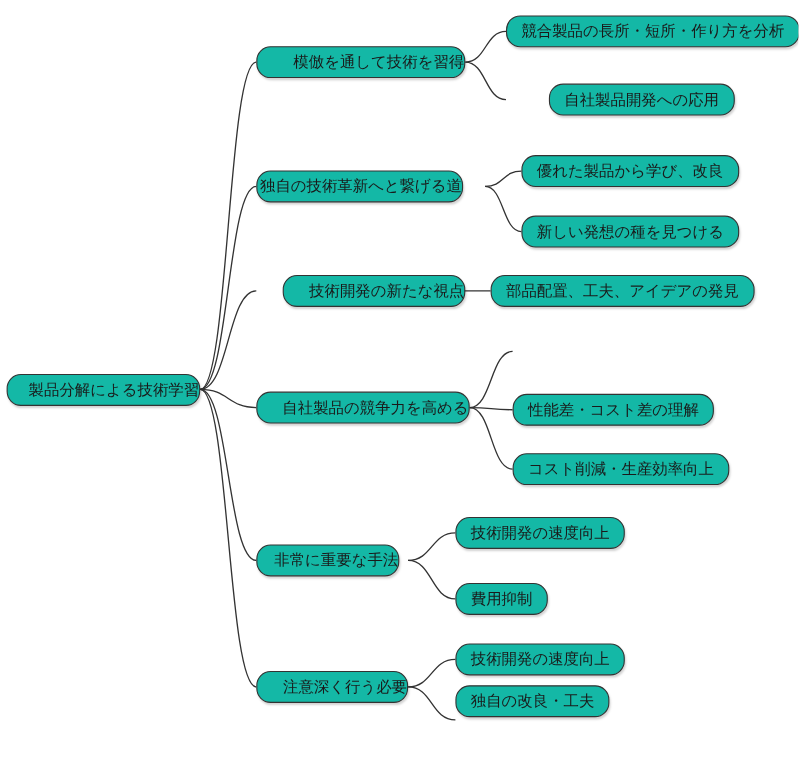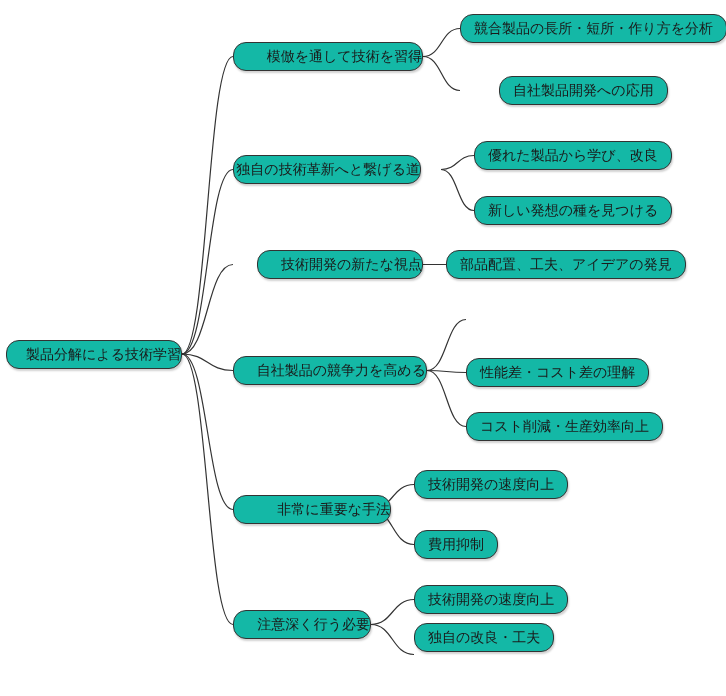--- a/index.html
+++ b/index.html
@@ -70,21 +70,21 @@
     <path d="M371,624.5 C393,624.5 392,599.5 414,599.5"></path>
     <path d="M371,624.5 C393,624.5 392,654.5 414,654.5"></path>
   </svg>
 
   <div class="node fixed" style="left:6px; top:339.5px; width:176px;">製品分解による技術学習</div>
 
   <div class="node fixed" style="left:233px; top:42px; width:190px;">模倣を通して技術を習得</div>
   <div class="node fixed" style="left:233px; top:155px; width:188px;">独自の技術革新へと繋げる道</div>
   <div class="node fixed" style="left:233px; top:250px; width:166px;margin-left:24px;">技術開発の新たな視点</div>
   <div class="node fixed" style="left:233px; top:356px; width:194px;">自社製品の競争力を高める</div>
-  <div class="node fixed" style="left:233px; top:495px; width:158px;">非常に重要な手法</div>
+  <div class="node fixed" style="left:233px; top:495px; width:130px;">非常に重要な手法</div>
   <div class="node fixed" style="left:233px; top:610px; width:138px;">注意深く行う必要</div>
 
   <div class="node auto" style="left:460px; top:14px;">競合製品の長所・短所・作り方を分析</div>
   <div class="node auto" style="left:460px; top:76px;margin-left:39px;">自社製品開発への応用</div>
 
   <div class="node auto" style="left:474px; top:141px;">優れた製品から学び、改良</div>
   <div class="node auto" style="left:474px; top:196px;">新しい発想の種を見つける</div>
 
   <div class="node auto" style="left:446px; top:250px;">部品配置、工夫、アイデアの発見</div>
 

